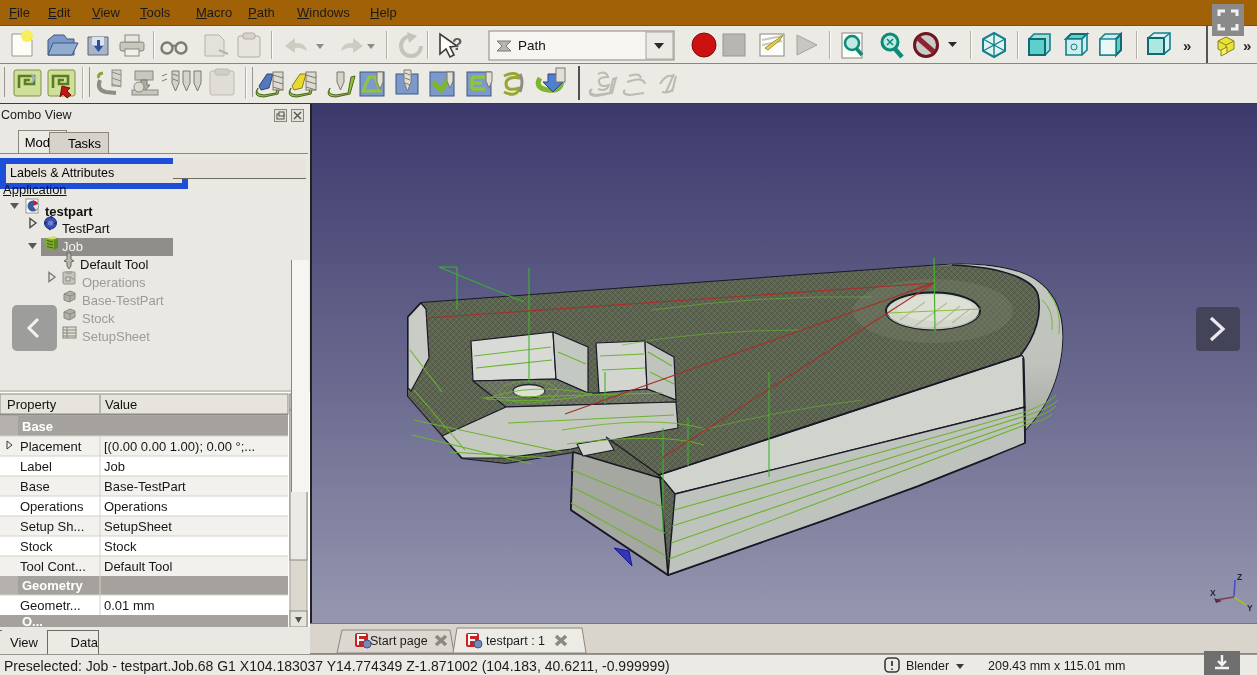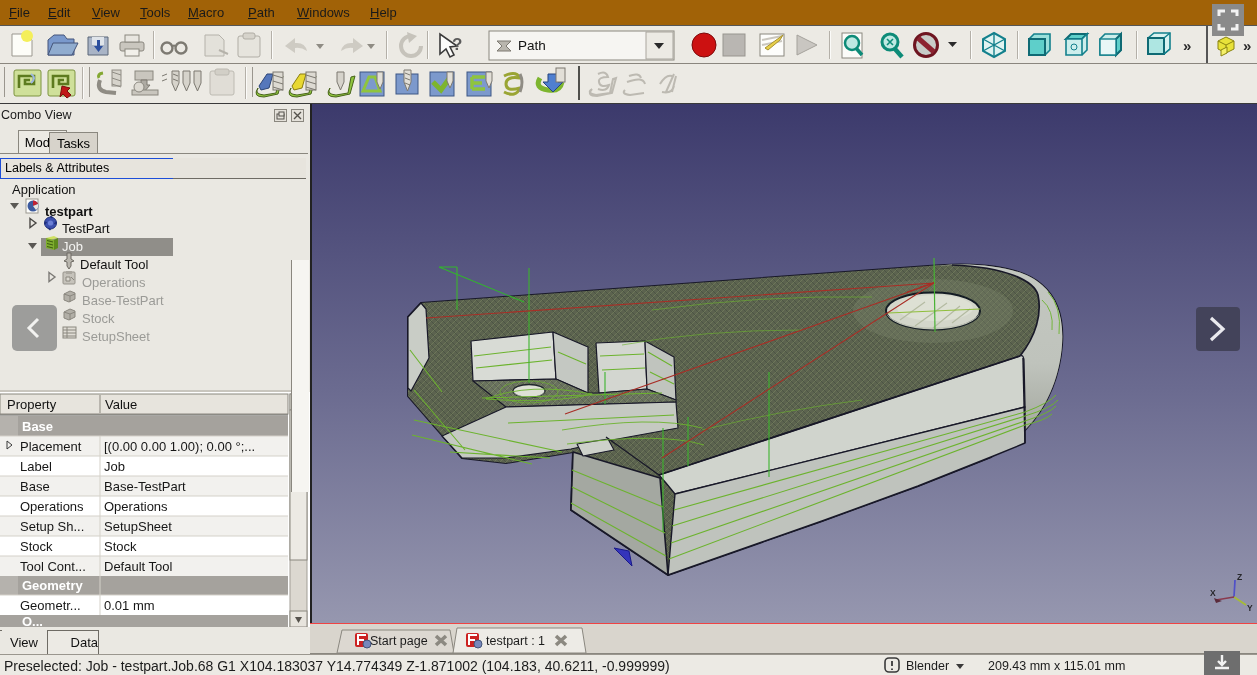--- a/index.html
+++ b/index.html
@@ -20,21 +20,21 @@
 .gray{color:#9b9b97;}
 svg{display:block;}
 </style>
 </head>
 <body>
 <div id="menubar" class="abs">
 <span style="left:9px"><u>F</u>ile</span>
 <span style="left:48px"><u>E</u>dit</span>
 <span style="left:92px"><u>V</u>iew</span>
 <span style="left:140px"><u>T</u>ools</span>
-<span style="left:188px"><u>M</u>acro</span>
+<span style="left:196px"><u>M</u>acro</span>
 <span style="left:248px"><u>P</u>ath</span>
 <span style="left:297px"><u>W</u>indows</span>
 <span style="left:370px"><u>H</u>elp</span>
 </div>
 <div id="tb1" class="abs">
 <svg width="1257" height="37" viewBox="0 0 1257 37">
 
 <path d="M12 8 L26 8 L32 14 L32 30 L12 30 Z" fill="#fdfdf8" stroke="#9a978f"></path>
 <circle cx="27" cy="10" r="6" fill="#f4ef5a"></circle>
 
@@ -239,27 +239,27 @@
 <svg class="abs" style="left:274px;top:1px" width="30" height="13" viewBox="0 0 30 13">
 <rect x="0.5" y="0.5" width="12" height="12" fill="#e4e1da" stroke="#8a877f"></rect>
 <rect x="3" y="5" width="7" height="5" fill="none" stroke="#55524c"></rect>
 <rect x="5" y="3" width="5" height="4" fill="#e4e1da" stroke="#55524c"></rect>
 <rect x="17.5" y="0.5" width="12" height="12" fill="#e4e1da" stroke="#8a877f"></rect>
 <path d="M20 3 l7 7 M27 3 l-7 7" stroke="#55524c" stroke-width="1.4"></path>
 </svg>
 </div>
 
 <div class="abs" style="left:0;top:26px;width:47px;height:23px;background:#eceae4;border:1px solid #8a877f;border-bottom:none;font-size:13px;text-align:center;line-height:23px;margin-left:18px;">Model</div>
-<div class="abs" style="left:49px;top:28px;width:47px;height:21px;background:#d7d3cb;border:1px solid #8a877f;border-bottom:none;font-size:13px;text-align:center;line-height:21px;">Tasks</div>
+<div class="abs" style="left:49px;top:28px;width:47px;height:21px;background:#d7d3cb;border:1px solid #8a877f;border-bottom:none;font-size:13px;text-align:center;line-height:21px;padding-left:11px;">Tasks</div>
 <div class="abs" style="left:0;top:49px;width:308px;height:1px;background:#8a877f;"></div>
 
-<div class="abs" style="left:0;top:54px;width:172px;height:19px;background:#e7e4dd;border:1px solid #1d4ed8;font-size:12.5px;padding-left:4px;line-height:19px;">Labels &amp; Attributes</div>
+<div class="abs" style="left:0;top:54px;width:172px;height:19px;background:#e7e4dd;border:6px solid #1d4ed8;font-size:12.5px;padding-left:4px;line-height:19px;">Labels &amp; Attributes</div>
 <div class="abs" style="left:173px;top:54px;width:133px;height:20px;background:#e7e4dd;border-bottom:1px solid #6e6b64;"></div>
 
-<div class="treetxt" style="left:12px;top:78px;">Application</div>
+<div class="treetxt" style="left:3px;top:78px;text-decoration:underline;">Application</div>
 <svg class="abs" style="left:8px;top:96px;" width="14" height="12" viewBox="0 0 14 12">
       <path d="M2 3 l9 0 l-4.5 6 z" fill="#5a5854"></path>
     </svg>
 <svg class="abs" style="left:25px;top:94px;" width="15" height="16" viewBox="0 0 15 16">
 <rect x="1" y="1" width="12" height="14" fill="#fdfdfb" stroke="#9a978f"></rect>
 <circle cx="8" cy="8" r="5.5" fill="#3c5a9e"></circle>
       <path d="M8 8 L8 2.5 A5.5 5.5 0 0 1 13 6 Z" fill="#c22233"></path>
       <path d="M8 8 L13 6 A5.5 5.5 0 0 1 11 12 Z" fill="#e8e6e0"></path>
 </svg>
 <div class="treetxt" style="left:45px;top:100px;font-weight:bold;">testpart</div>

